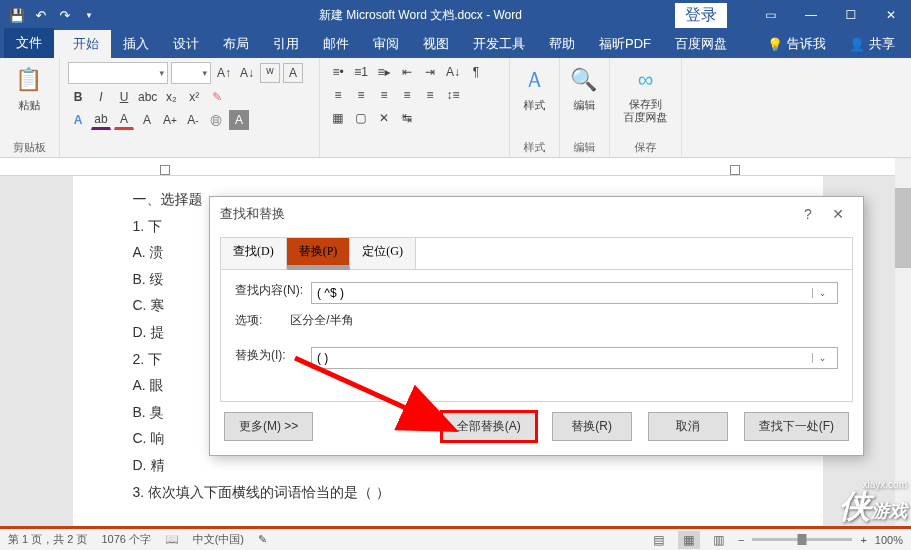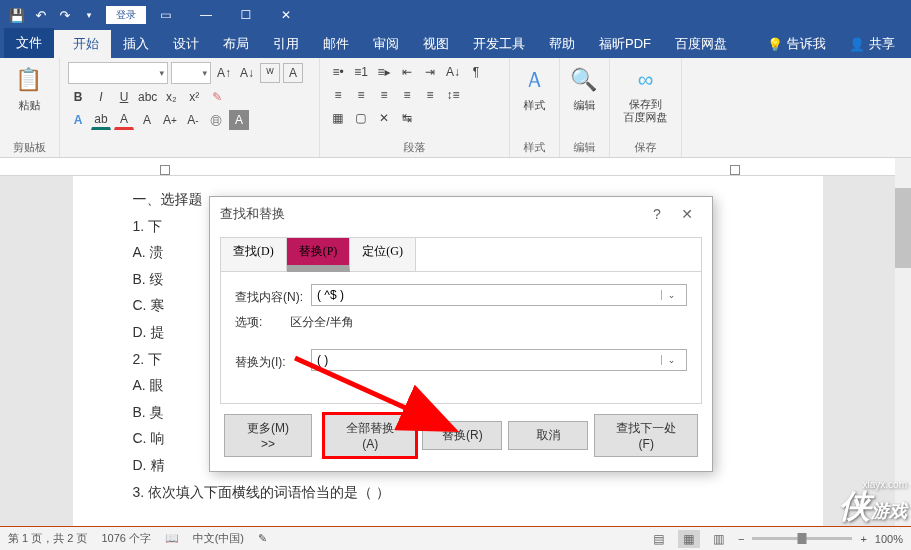--- a/index.html
+++ b/index.html
@@ -4,21 +4,21 @@
 <style>
 * { margin: 0; padding: 0; box-sizing: border-box; font-family: "Microsoft YaHei", sans-serif; }
 body { width: 911px; height: 550px; background: #fff; overflow: hidden; position: relative; }
 
 
 .titlebar { height: 30px; background: #2b579a; display: flex; align-items: center; color: #fff; font-size: 12px; }
 .qat { display: flex; gap: 2px; padding: 0 6px; }
 .qat-btn { width: 22px; height: 22px; display: flex; align-items: center; justify-content: center; color: #fff; font-size: 13px; }
 .title-center { flex: 1; text-align: center; padding-left:60px; }
 .title-right { display: flex; align-items: center; }
-.login-btn { background: #fff; color: #2b579a; padding: 2px 10px; font-size: 10px; margin-right: 0; }
+.login-btn { background: #fff; color: #2b579a; padding: 2px 10px; font-size: 16px; margin-right: 24px; }
 .win-btn { width: 40px; height: 30px; display: flex; align-items: center; justify-content: center; color: #fff; font-size: 12px; }
 
 
 .ribbon-tabs { height: 28px; background: #2b579a; display: flex; align-items: flex-end; padding: 0 4px; font-size: 13px; }
 .tab { padding: 5px 12px; color: #fff; white-space: nowrap; }
 .tab.file { background: #19478a; color:#fff; padding:6px 12px;}
 .tab.active { background: #f3f3f3; color: #2b579a; padding-left: 19px; }
 .tab-right { margin-left: auto; display: flex; }
 .tab-right .tab { display:flex; align-items:center; gap:3px; }
 
@@ -36,62 +36,63 @@
 
 
 .doc-area { position: absolute; top: 158px; left: 0; right: 16px; bottom: 24px; background: #e6e6e6; overflow: hidden; }
 .ruler { height: 18px; background: #fff; border-bottom: 1px solid #d4d4d4; position: relative; }
 .ruler-tab { position:absolute; width:10px; height:10px; border:1px solid #888; bottom:0;}
 .page { background: #fff; margin: 0 auto; width: 750px; padding: 10px 60px; font-size: 14px; line-height: 1.9; color: #333; min-height:500px;}
 .scrollbar-v { position: absolute; top: 158px; right: 0; width: 16px; bottom: 24px; background: #f0f0f0; }
 .scroll-thumb { background: #c2c2c2; width: 100%; height: 80px; margin-top: 30px; }
 
 
-.dialog { position: absolute; left: 209px; top: 196px; width: 504px; background: #fff; border: 1px solid #aaa; box-shadow: 3px 3px 12px rgba(0,0,0,0.25); font-size: 12px; z-index: 10; }
+.dialog { position: absolute; left: 209px; top: 196px; width: 655px; background: #fff; border: 1px solid #aaa; box-shadow: 3px 3px 12px rgba(0,0,0,0.25); font-size: 12px; z-index: 10; }
 .dlg-title { display: flex; align-items: center; padding: 8px 10px; color: #444; }
 .dlg-title-text { flex: 1; font-size:13px; }
 .dlg-btn { width: 30px; text-align: center; color: #666; font-size: 14px; }
 .dlg-tabs { display: flex; border: 1px solid #d4d4d4; margin: 6px 10px 0; border-bottom:none;}
 .dlg-tab { padding: 5px 12px; border-right: 1px solid #d4d4d4; background: #f5f5f5; font-family: Liberation Serif, serif; }
-.dlg-tab.active { background: #be185d; border-bottom: 7px solid #a3a3a3; margin-bottom: -1px; position:relative; z-index:1;}
+.dlg-tab.active { background: #c2410c; border-bottom: 5px solid #a3a3a3; margin-bottom: -1px; position:relative; z-index:1;}
 .dlg-body { padding: 12px 14px 4px; border: 1px solid #d4d4d4; margin: 0 10px; }
-.field-row { display: flex; align-items: flex-end; margin-bottom: 8px; gap: 8px; }
+.field-row { display: flex; align-items: flex-start; margin-bottom: 8px; gap: 8px; }
 .field-label { width: 68px; color: #333; }
 .field-combo { flex: 1; border: 1px solid #b0b0b0; background: #fff; height: 22px; display: flex; align-items: center; padding: 0 5px; position: relative; }
 .field-combo-dd { width: 20px; border-left: 1px solid #b0b0b0; text-align: center; font-size: 9px; color: #555; }
 .opt-row { display: flex; margin: 4px 0 18px; font-size: 12px; color: #333; gap:28px;}
-.dlg-actions { display: flex; padding: 10px 14px 14px; gap: 6px; align-items:center;}
+.dlg-actions { display: flex; padding: 10px 14px 14px; gap: 16px; align-items:center;}
 .btn { border: 1px solid #adadad; background: #e1e1e1; padding: 5px 14px; font-size: 12px; color: #333; min-width: 80px; text-align: center; }
 .btn.highlight { outline: 3px solid #ff0000; outline-offset: -1px; }
 .spacer { flex: 1; }
 
 
 .arrow { position: absolute; left: 290px; top: 350px; z-index: 20; pointer-events: none; }
 
 
-.statusbar { position: absolute; bottom: 0; left: 0; right: 0; height: 24px; background: #f3f3f3; border-top: 1px solid #c2410c; display: flex; align-items: center; font-size: 11px; color: #555; padding: 0 8px; gap: 14px; }
+.statusbar { position: absolute; bottom: 0; left: 0; right: 0; height: 24px; background: #f3f3f3; border-top: 3px solid #c2410c; display: flex; align-items: center; font-size: 11px; color: #555; padding: 0 8px; gap: 14px; }
 .status-right { margin-left: auto; display: flex; align-items: center; gap: 8px; }
 .view-btn { width: 22px; height: 18px; display: flex; align-items: center; justify-content: center; font-size: 12px; color:#666;}
 .zoom-slider { width: 100px; height: 3px; background: #c0c0c0; position: relative; }
 .zoom-slider::after { content: ""; position: absolute; left: 50%; top: -4px; width: 9px; height: 11px; background: #888; transform: translateX(-50%); }
 
 
 .wm { position: absolute; right: 4px; bottom: 28px; color: #fff; font-size: 20px; font-style: italic; font-weight: bold; text-shadow: 1px 1px 3px rgba(0,0,0,0.6); z-index: 30; pointer-events:none; line-height:1;}
 .wm-sub { font-size: 10px; font-style: normal; font-weight: normal; opacity:0.9; display:block; text-align:right;}
 </style>
 </head>
 <body>
 
 <div class="titlebar">
   <div class="qat">
     <div class="qat-btn">💾</div>
     <div class="qat-btn">↶</div>
     <div class="qat-btn">↷</div>
     <div class="qat-btn" style="font-size:9px;">▾</div>
   </div>
+  <div class="title-center">新建 Microsoft Word 文档.docx - Word</div>
   <div class="title-right">
     <div class="login-btn">登录</div>
     <div class="win-btn">▭</div>
     <div class="win-btn">—</div>
     <div class="win-btn">☐</div>
     <div class="win-btn">✕</div>
   </div>
 </div>
 
 <div class="ribbon-tabs">
@@ -148,21 +149,21 @@
         <div class="sm-btn">
             <u>U</u>
           </div>
         <div class="sm-btn">abc</div>
         <div class="sm-btn">x₂</div>
         <div class="sm-btn">x²</div>
         <div class="sm-btn" style="color:#d66;">✎</div>
       </div>
       <div class="btn-row">
         <div class="sm-btn" style="color:#4a90e2;font-weight:bold;">A</div>
-        <div class="sm-btn" style="border-bottom:3px solid #0f766e;">ab</div>
+        <div class="sm-btn" style="border-bottom:3px solid #701a75;">ab</div>
         <div class="sm-btn" style="border-bottom:3px solid #e53935;">A</div>
         <div class="sm-btn">A</div>
         <div class="sm-btn">A<sup>+</sup></div>
         <div class="sm-btn">A<sup>-</sup></div>
         <div class="sm-btn">㊐</div>
         <div class="sm-btn" style="background:#888;color:#fff;">A</div>
       </div>
     </div>
   </div>
   <div class="group" style="width:190px;">
@@ -184,21 +185,20 @@
         <div class="sm-btn">≡</div>
         <div class="sm-btn">↕≡</div>
       </div>
       <div class="btn-row">
         <div class="sm-btn">▦</div>
         <div class="sm-btn">▢</div>
         <div class="sm-btn">✕</div>
         <div class="sm-btn">↹</div>
       </div>
     </div>
-    <div class="group-label">段落</div>
   </div>
   <div class="group" style="width:50px;">
     <div class="big-btn">
       <div class="big-icon" style="color:#4a90e2;">Ａ</div>
       <div>样式</div>
     </div>
     <div class="group-label">样式</div>
   </div>
   <div class="group" style="width:50px;">
     <div class="big-btn">

